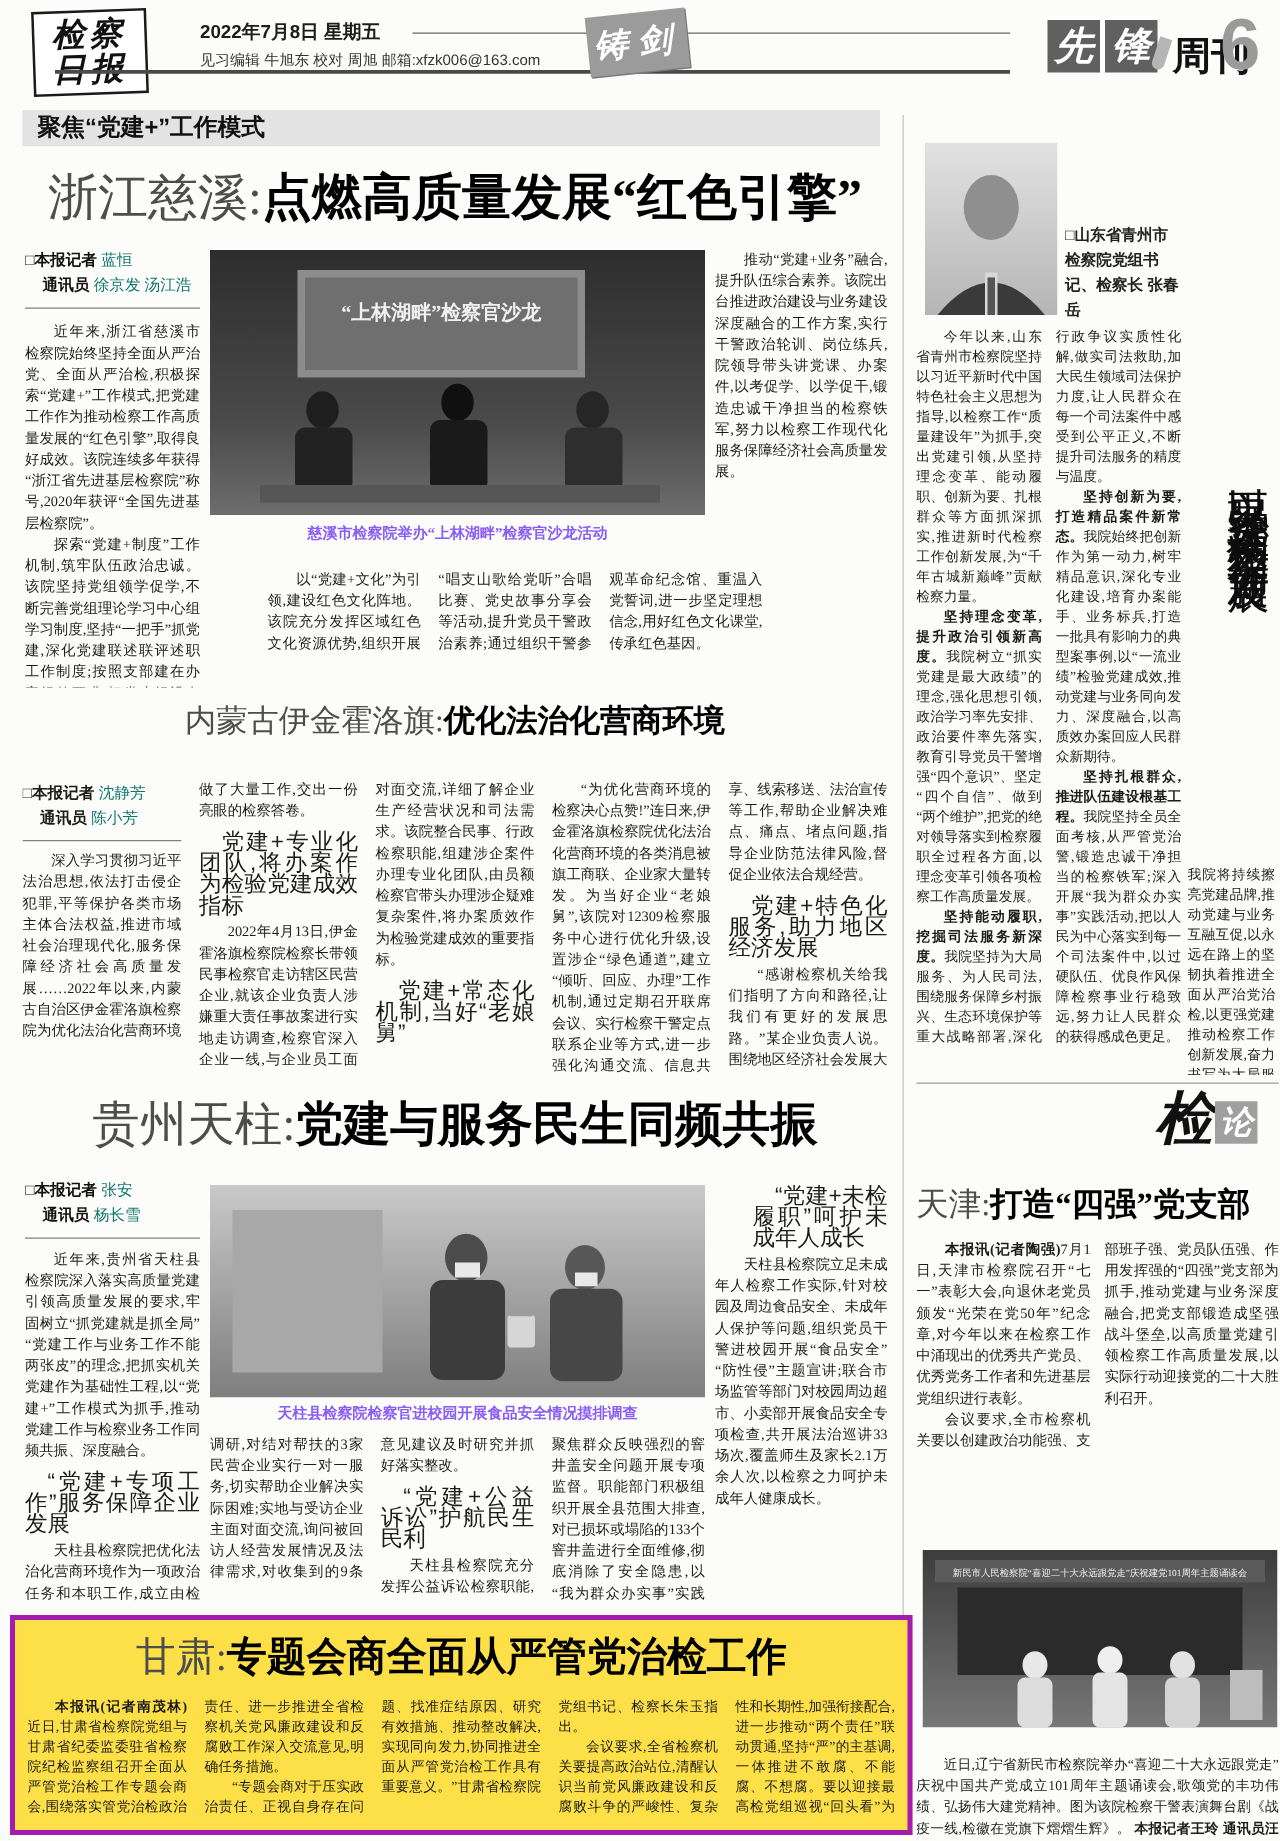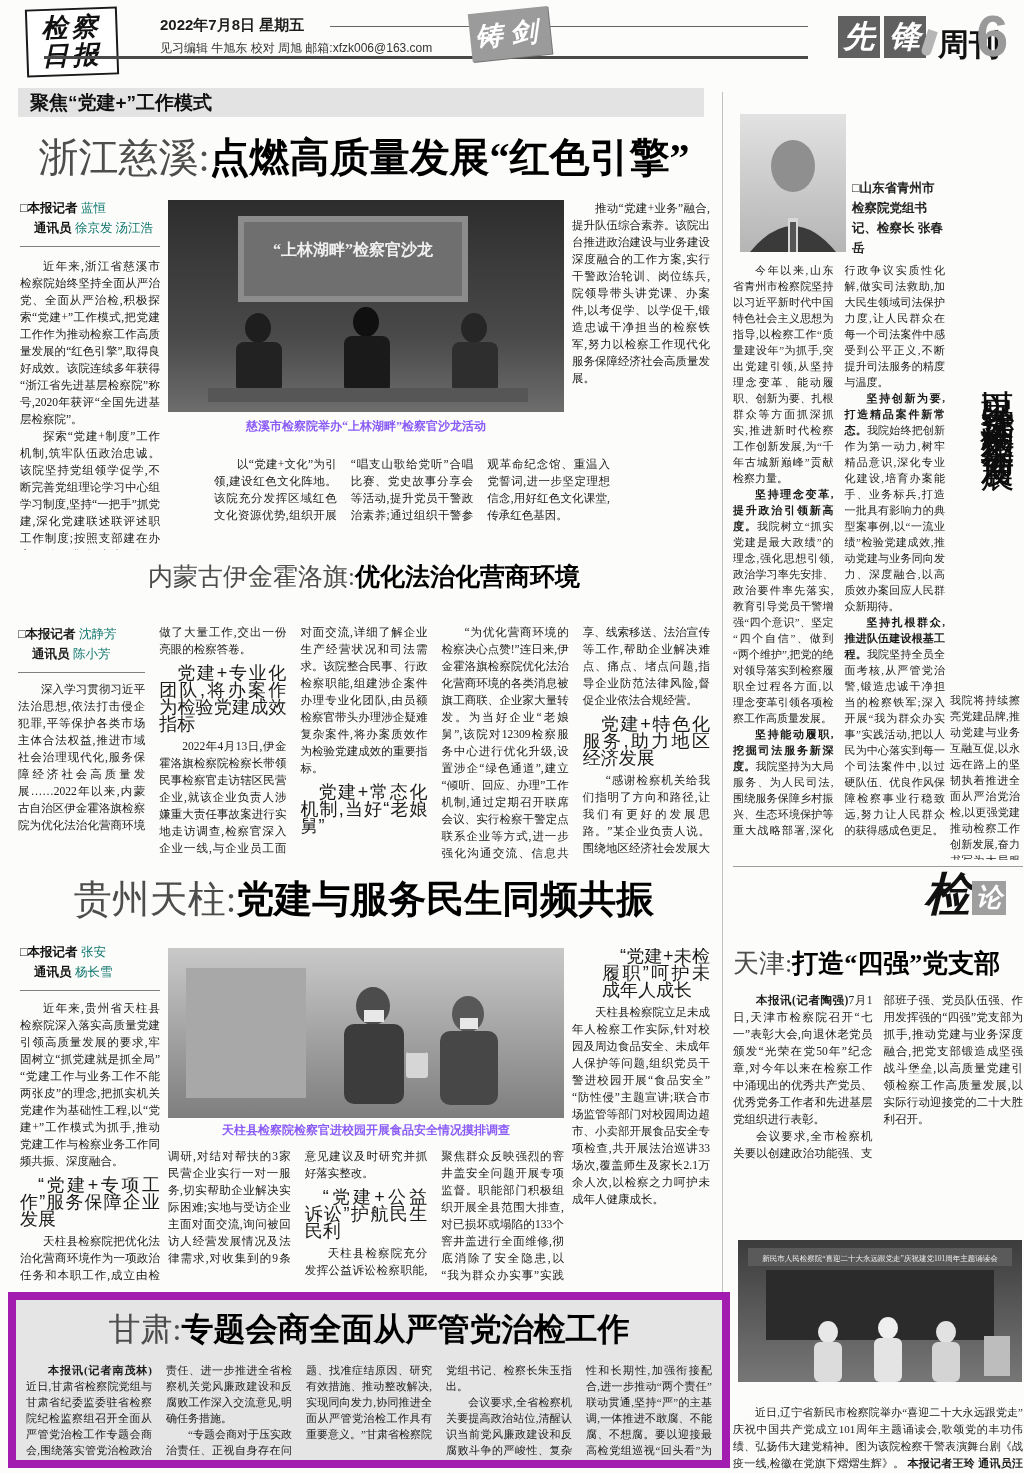--- a/index.html
+++ b/index.html
@@ -48,21 +48,21 @@
   .caption{font-size:12px;font-weight:600;text-align:center;color:#8b5cf6;}
   
   .vtitle{writing-mode:vertical-rl;font-size:34px;letter-spacing:5px;font-weight:500;
           text-align:center;color:#0d0d0d;}
   .author{font-family:"Liberation Sans",sans-serif;font-size:12.5px;line-height:20px;font-weight:700;color:#222;}
   .hrule{background:#9c9c9c;height:1px;}
   .jl-black{font-size:46px;font-weight:700;font-style:italic;line-height:46px;}
   .jl-gray{display:inline-block;width:34px;height:34px;background:#9f9f9f;color:#fff;font-size:26px;
            line-height:34px;text-align:center;font-weight:700;font-style:italic;margin-left:2px;transform:translateY(-4px);}
   
-  .redbox{left:8px;top:1292px;width:722px;height:176px;border:8px solid #a21caf;background:#e5e5e5;box-sizing:border-box;}
+  .redbox{left:8px;top:1292px;width:722px;height:176px;border:4px solid #a21caf;background:#fde047;box-sizing:border-box;}
   
   .ph{display:block;}
   .credit{font-weight:700;font-family:"Liberation Sans",sans-serif;}
 </style>
 </head>
 <body>
 
 <div class="page">
 
   <div class="abs logo">

